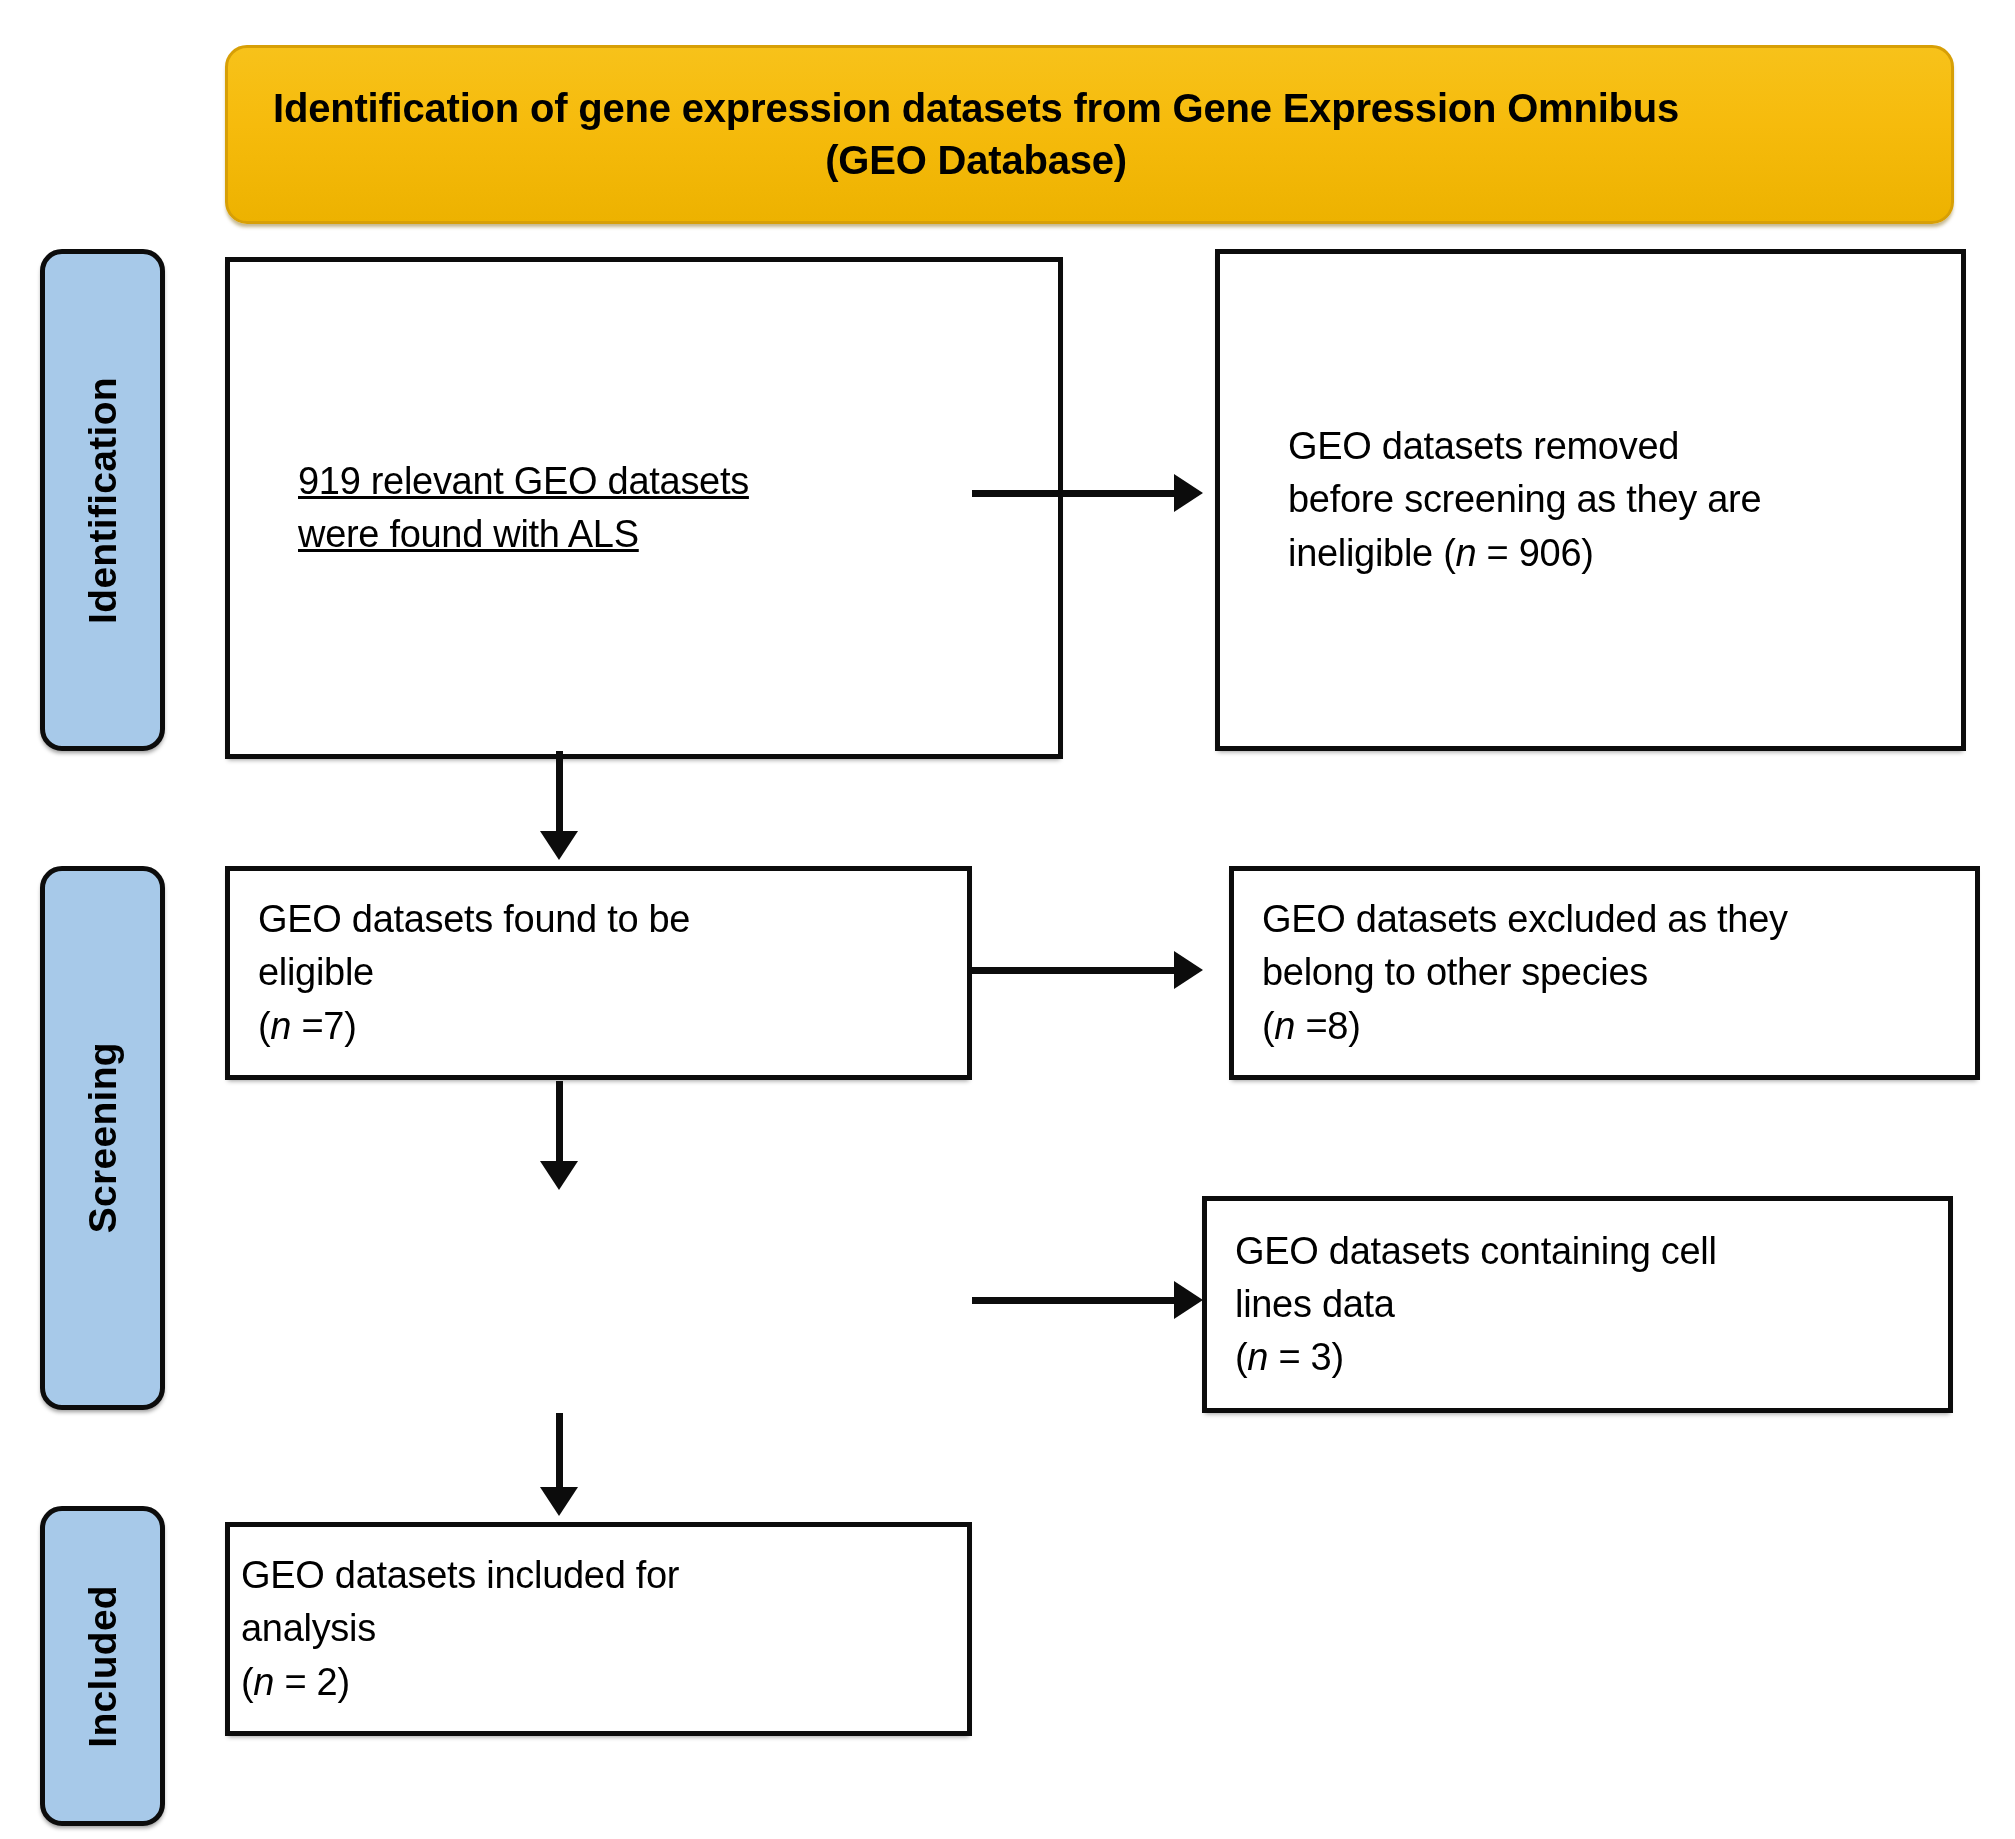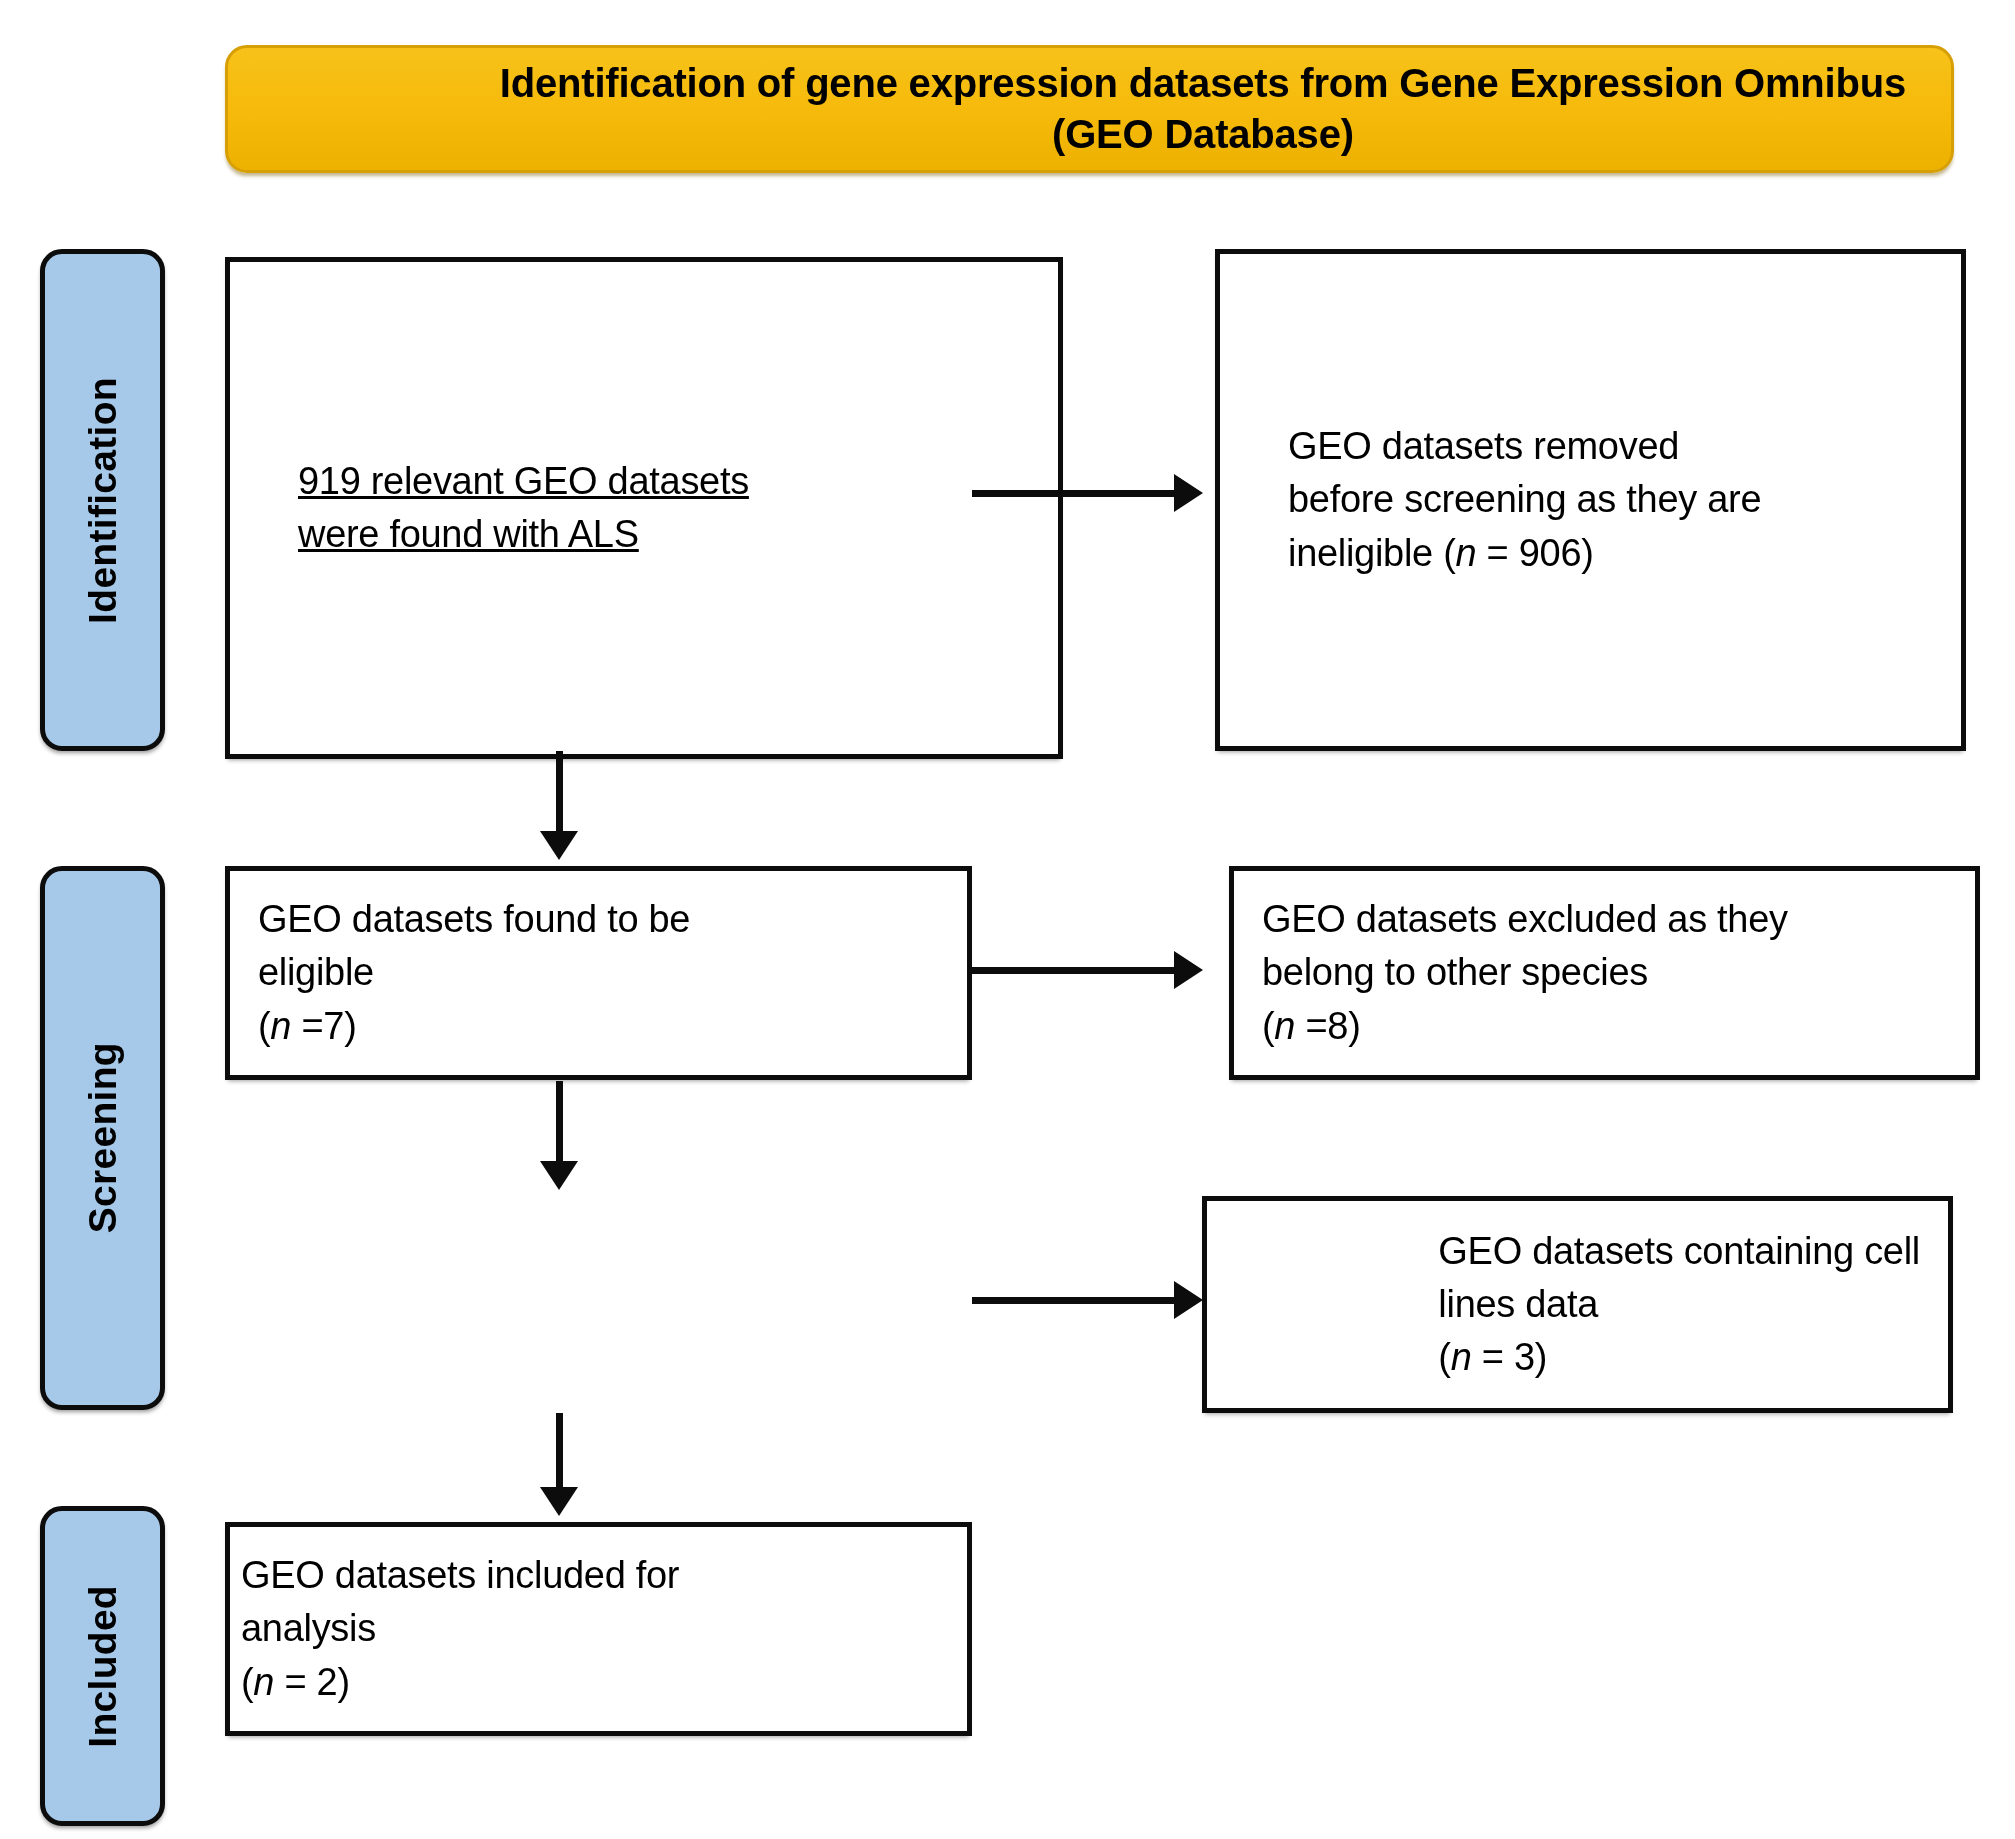--- a/index.html
+++ b/index.html
@@ -19,29 +19,29 @@
     background: #ffffff;
     overflow: hidden;
   }
 
   
   .header-banner {
     position: absolute;
     left: 225px;
     top: 45px;
     width: 1729px;
-    height: 128px;
+    height: 179px;
     box-sizing: border-box;
     background: linear-gradient(180deg, #f7c21a 0%, #f6bb0c 45%, #edb200 100%);
     border: 3.2px solid #d79f06;
     border-radius: 22px;
     box-shadow: 0 4.5px 3.8px -1.9px rgba(120,90,0,0.45);
     display: flex;
     align-items: center;
-    justify-content: flex-end;
+    justify-content: flex-start;
     text-align: center;
   }
   .header-banner .header-text {
     font-size: 40px;
     font-weight: bold;
     line-height: 1.28;
     letter-spacing: -0.2px;
     padding: 0 45px;
     color: #000;
   }
@@ -94,21 +94,21 @@
     justify-content: center;
     align-items: flex-start;
   }
   .fbox.center-text .fbox-text { padding-left: 40px; }
 
   .box-found     { left: 225px;  top: 257px;  width: 838px; height: 502px; text-decoration: underline; }
   .box-removed   { left: 1202px; top: 249px;  width: 751px; height: 502px; margin-left: 13px; }
   .box-eligible  { left: 225px;  top: 866px; width: 747px; height: 214px; }
   .box-species   { left: 1202px; top: 866px; width: 751px; height: 214px; margin-left: 27px; }
   .box-homo      { left: 225px;  top: 1196px; width: 747px; height: 217px; }
-  .box-celllines { left: 1202px; top: 1196px; width: 751px; height: 217px; align-items: flex-end; }
+  .box-celllines { left: 1202px; top: 1196px; width: 751px; height: 217px; }
   .box-included  { left: 225px;  top: 1522px; width: 747px; height: 214px; padding-left: 11px; }
 
   .box-removed .fbox-text { padding-left: 58px; }
 
   em.ital { font-style: italic; }
 
   
   .conn {
     position: absolute;
   }

